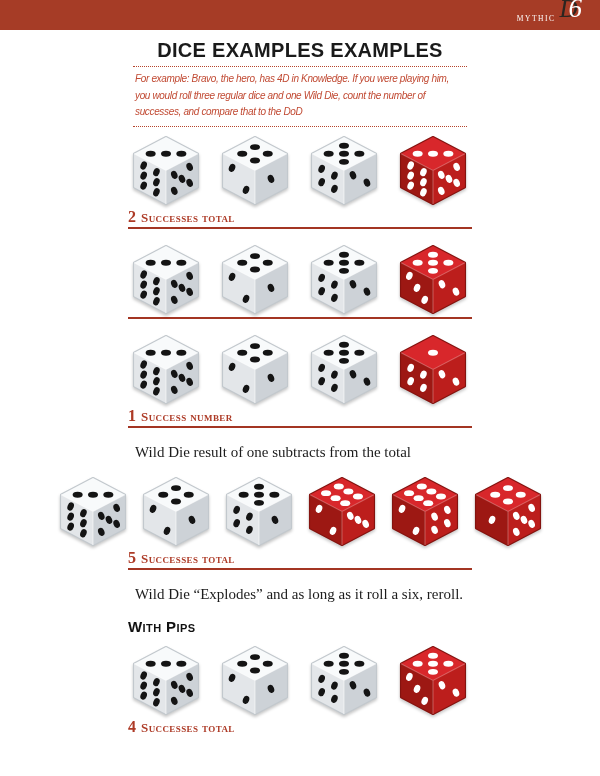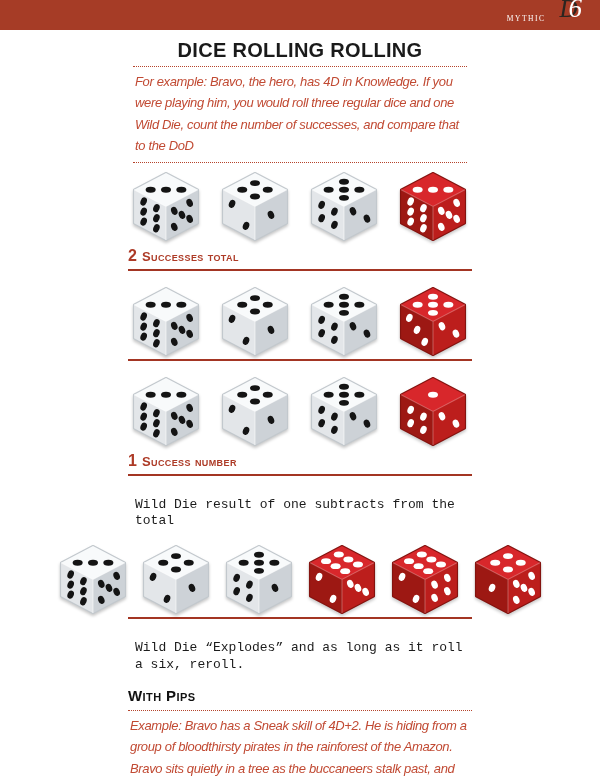--- a/index.html
+++ b/index.html
@@ -2,63 +2,63 @@
 <html><head>
 <meta charset="utf-8">
 <style>
   html,body{margin:0;padding:0;background:#888;}
   .page{position:relative;width:600px;height:776px;background:#ffffff;overflow:hidden;
         font-family:"Liberation Sans",sans-serif;margin:0 auto;display:flex;flex-direction:column;}
   
   .topbar{height:30px;background:#a63c26;position:relative;flex:0 0 auto;}
   .logo{position:absolute;right:18px;top:0;height:30px;display:flex;align-items:center;}
   .logo-mythic{color:#ffffff;font-size:7.5px;letter-spacing:1.5px;text-transform:uppercase;
-               font-family:"Liberation Serif",serif;margin-right:14px;margin-top:6px;}
+               font-family:"Liberation Serif",serif;margin-right:4px;margin-top:6px;}
   .logo-d6{position:relative;display:inline-block;height:46px;}
   .logo-d{font-family:"Liberation Serif",serif;font-style:italic;font-size:25px;color:#2b2520;
           position:relative;top:1px;}
   .logo-6{font-family:"Liberation Serif",serif;font-style:italic;font-size:27px;color:#ffffff;
           margin-left:-9px;position:relative;top:1px;}
   
   .content{width:344px;margin:0 auto;flex:1 1 auto;}
   .page-title{margin:9px 0 4px 0;text-align:center;font-size:20px;font-weight:700;color:#1a1a1a;
               letter-spacing:.3px;}
   .example-block{border-top:1.6px dotted #b5442c;border-bottom:1.6px dotted #b5442c;
                  padding:4px 2px 5px 2px;margin:0 auto 4px auto;}
   .example-block.intro{width:330px;}
-  .example-text{color:#c14a33;font-style:italic;font-size:13px;letter-spacing:-.35px;
+  .example-text{color:#c14a33;font-style:italic;font-size:10px;letter-spacing:-.35px;
                 line-height:1.65;margin:0;}
   .section-heading{font-size:15px;font-weight:700;font-variant:small-caps;color:#111;
                    margin:14px 0 6px 0;letter-spacing:.4px;}
   
   .row-block{margin-bottom:11px;}
   .dice-row{display:flex;gap:13px;margin-bottom:1px;}
   .dice-row.wide{gap:7px;margin-left:-73px;width:491px;}
   .die{filter:drop-shadow(0 2px 1.5px rgba(0,0,0,.22));flex:0 0 auto;}
-  .row-label{color:#ad3a26;line-height:23px;margin-top:1px;}
+  .row-label{color:#ad3a26;line-height:17px;margin-top:1px;font-family:Liberation Serif, serif;}
   .row-label .num{font-size:16px;font-weight:700;margin-right:5px;}
   .row-label .cap{font-size:13px;font-weight:700;font-variant:small-caps;letter-spacing:.4px;}
   .success-rule{height:0;border-top:2px solid #a33523;margin-top:1px;}
-  .note{font-family:Liberation Mono, monospace;font-size:13px;color:#1c1c1c;margin:21px 0 0 0;
+  .note{font-family:Liberation Serif, serif;font-size:15px;color:#1c1c1c;margin:15px 0 0 0;
         padding-left:7px;line-height:1.25;}
 </style>
 </head>
 <body>
 
 <div class="page">
 
   <div class="topbar">
     <div class="logo">
       <span class="logo-mythic">Mythic</span>
       <span class="logo-d6"><span class="logo-d">D</span><span class="logo-6">6</span></span>
     </div>
   </div>
 
   <div class="content">
-    <h1 class="page-title">DICE ROLLING ROLLING</h1>
+    <h1 class="page-title">DICE EXAMPLES EXAMPLES</h1>
 
     <div class="example-block intro">
       <p class="example-text">For example: Bravo, the hero, has 4D in Knowledge. If you were playing him, you would roll three regular dice and one Wild Die, count the number of successes, and compare that to the DoD</p>
     </div>
 
     <div id="rows-main">
         <div class="row-block">
           <div class="dice-row">
             <svg class="die" viewBox="0 0 100 100" width="76" height="76">
     <path d="M50 8 L92 30 L92 74 L50 96 L8 74 L8 30 Z" fill="#f8fafb" stroke="#c2c8cd" stroke-width="3" stroke-linejoin="round"></path>
@@ -389,30 +389,28 @@
               <ellipse cx="50.0" cy="38.8" rx="6.6" ry="3.9" fill="#ffffff" transform="rotate(0 50.0 38.8)"></ellipse>
               <ellipse cx="66.8" cy="30.0" rx="6.6" ry="3.9" fill="#ffffff" transform="rotate(0 66.8 30.0)"></ellipse>
               <ellipse cx="29.0" cy="63.0" rx="4.1" ry="5.5" fill="#ffffff" transform="rotate(21 29.0 63.0)"></ellipse>
               <ellipse cx="60.9" cy="57.7" rx="4.1" ry="5.5" fill="#ffffff" transform="rotate(-21 60.9 57.7)"></ellipse>
               <ellipse cx="81.1" cy="47.2" rx="4.1" ry="5.5" fill="#ffffff" transform="rotate(-21 81.1 47.2)"></ellipse>
               <ellipse cx="71.0" cy="63.0" rx="4.1" ry="5.5" fill="#ffffff" transform="rotate(-21 71.0 63.0)"></ellipse>
               <ellipse cx="60.9" cy="78.8" rx="4.1" ry="5.5" fill="#ffffff" transform="rotate(-21 60.9 78.8)"></ellipse>
               <ellipse cx="81.1" cy="68.3" rx="4.1" ry="5.5" fill="#ffffff" transform="rotate(-21 81.1 68.3)"></ellipse>
             </svg>
           </div>
+          <div class="row-label"><span class="num">5</span><span class="cap">Successes total</span></div>
           <div class="success-rule"></div>
           <p class="note">Wild Die “Explodes” and as long as it roll a six, reroll.</p>
         </div>
       </div>
 
     <h2 class="section-heading">With Pips</h2>
 
-    <div class="example-block">
-      <p class="example-text">Example: Bravo has a Sneak skill of 4D+2. He is hiding from a group of bloodthirsty pirates in the rainforest of the Amazon. Bravo sits quietly in a tree as the buccaneers stalk past, and hopes that they do not see him.</p>
-    </div>
 
     <div id="rows-pips">
         <div class="row-block">
           <div class="dice-row">
             <svg class="die" viewBox="0 0 100 100" width="76" height="76">
     <path d="M50 8 L92 30 L92 74 L50 96 L8 74 L8 30 Z" fill="#f8fafb" stroke="#c2c8cd" stroke-width="3" stroke-linejoin="round"></path>
     <polygon points="8,30 50,8 92,30 50,52" fill="#f8fafb"></polygon>
     <polygon points="8,30 50,52 50,96 8,74" fill="#e3e6e9"></polygon>
     <polygon points="50,52 92,30 92,74 50,96" fill="#cdd2d7"></polygon>
     <path d="M8 30 L50 52 L92 30 M50 52 L50 96" fill="none" stroke="rgba(255,255,255,.55)" stroke-width="1.4"></path>

